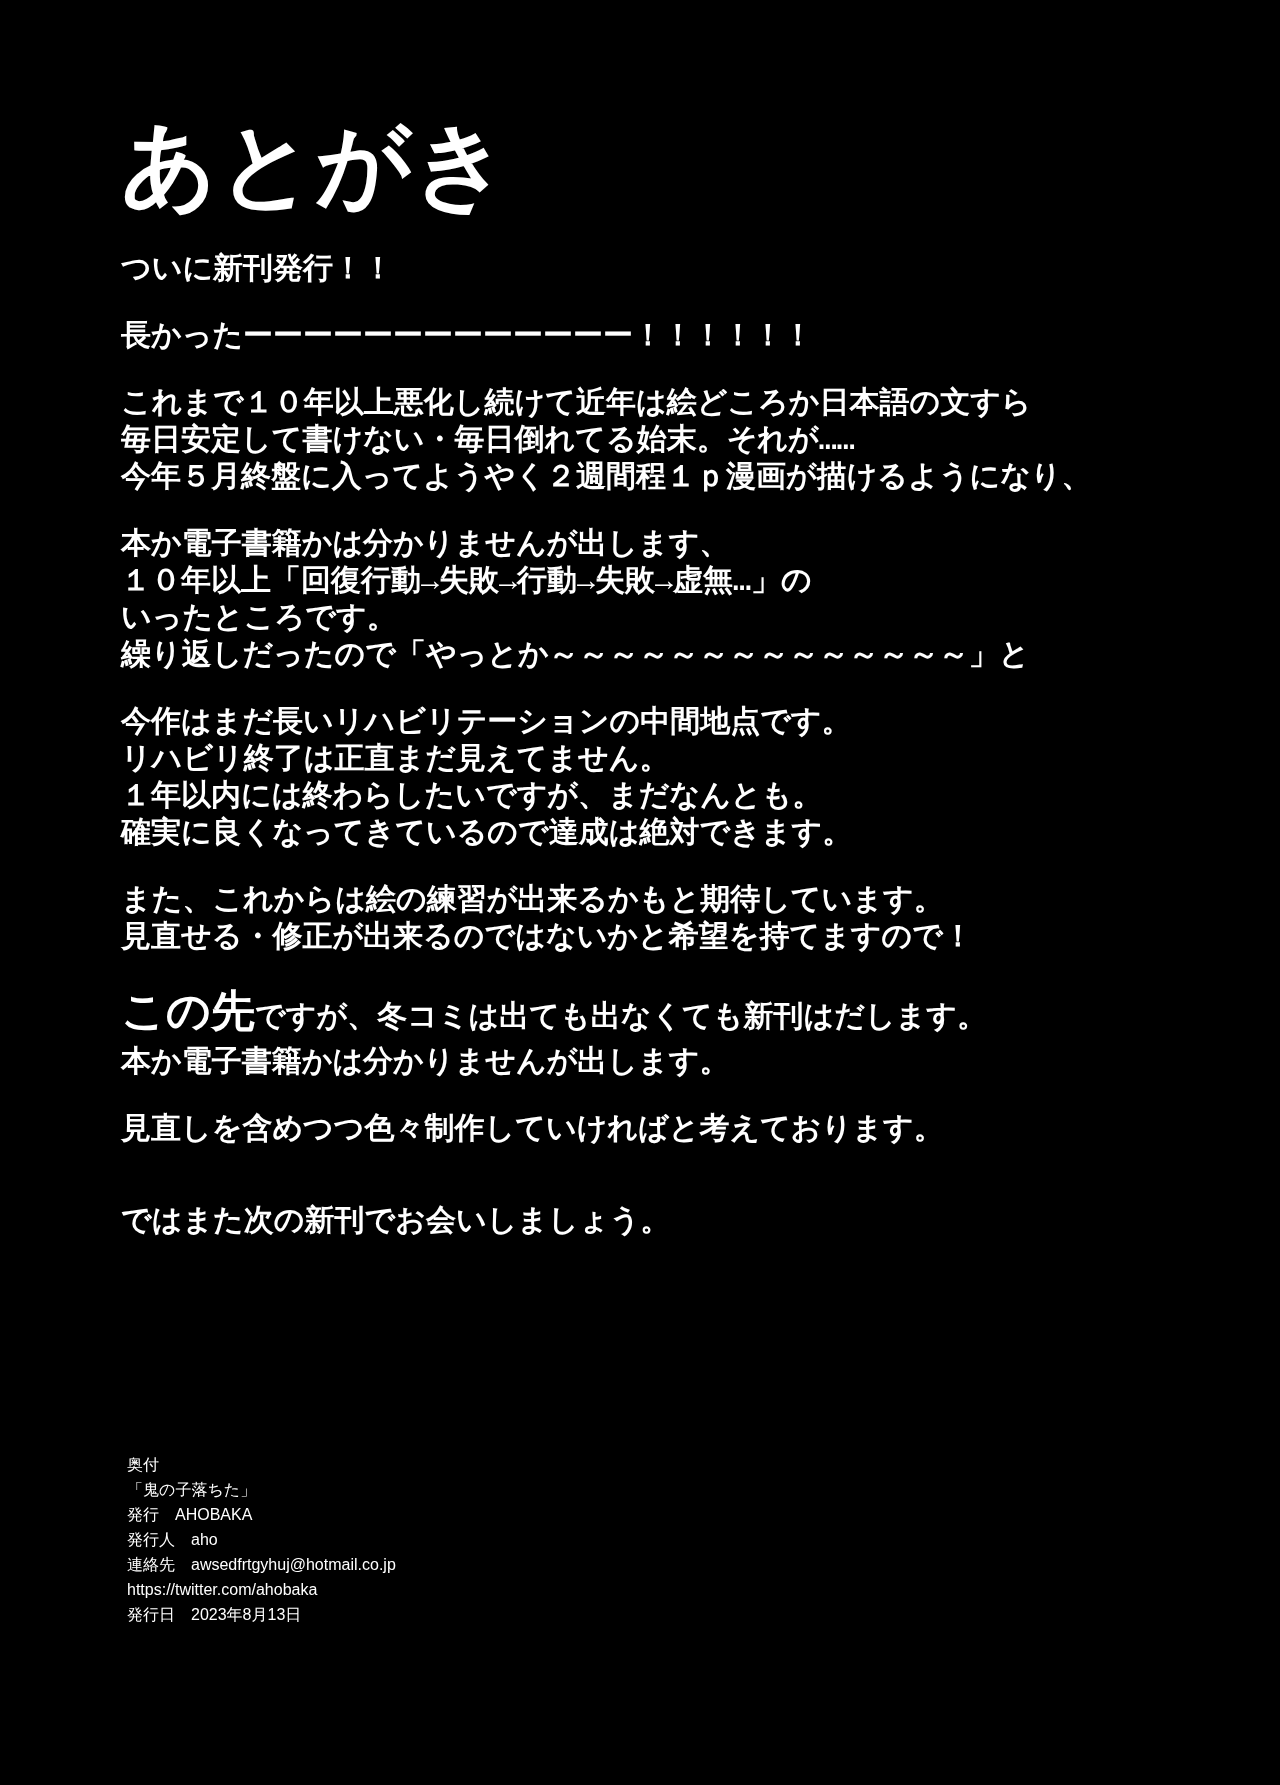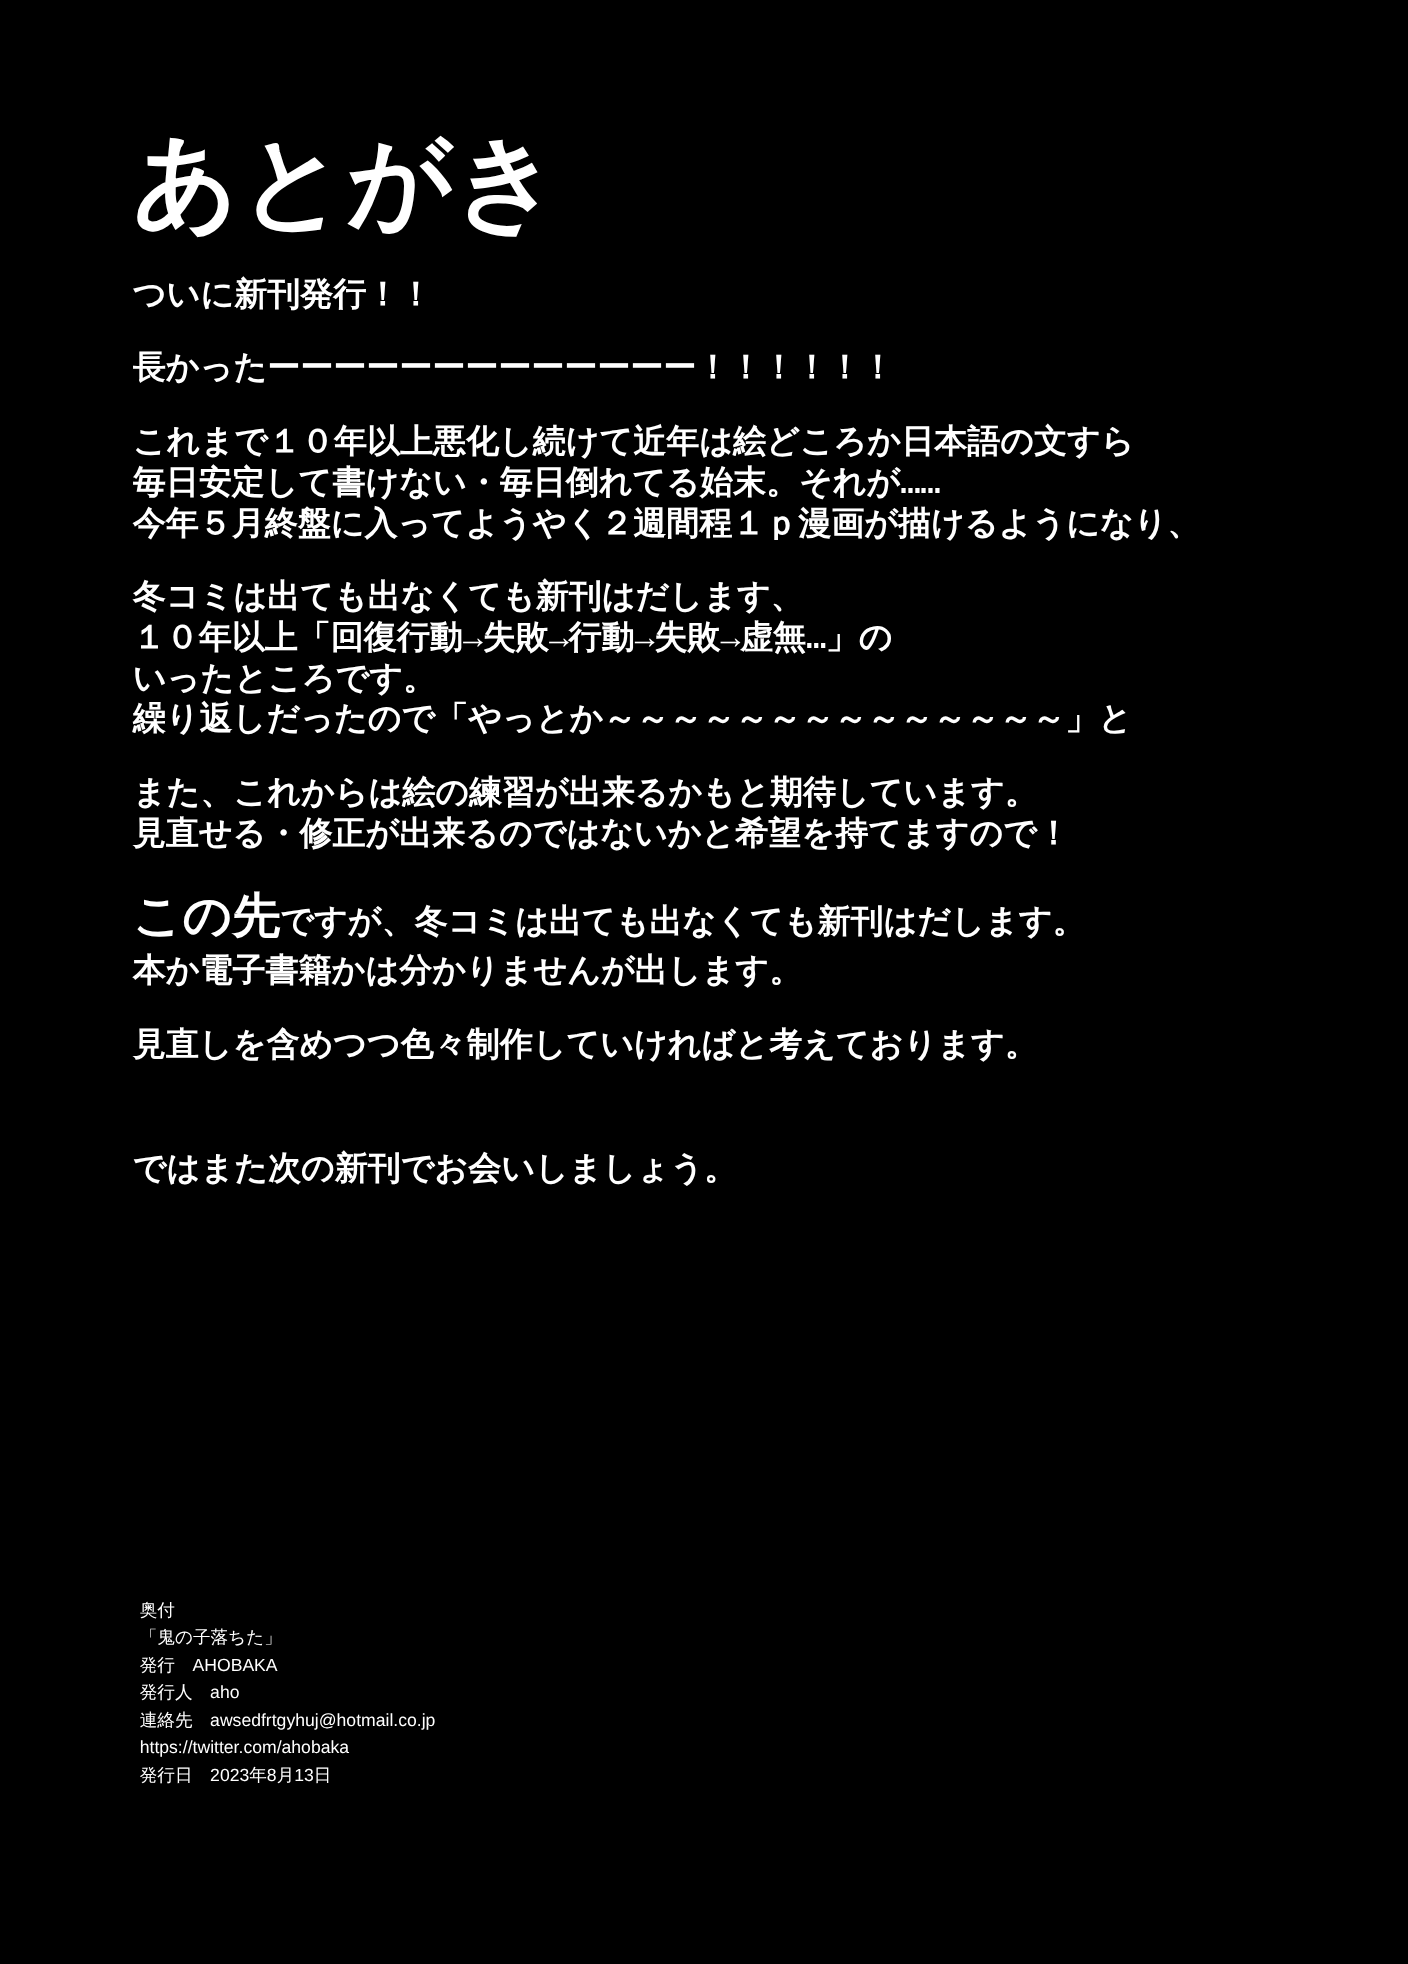--- a/index.html
+++ b/index.html
@@ -40,21 +40,21 @@
     white-space: nowrap;
   }
   .emphasis-first {
     line-height: 54px;
   }
   .lead-big {
     font-size: 44px;
     font-weight: 800;
   }
   .para-farewell {
-    margin-top: 76px;
+    margin-top: 55px;
   }
   .colophon {
     position: absolute;
     left: 127px;
     top: 1452px;
     font-weight: 400;
   }
   .c-line {
     font-size: 16px;
     line-height: 25px;
@@ -75,24 +75,30 @@
         </div>
         <div class="para">
           <div class="line">長かったーーーーーーーーーーーーー！！！！！！</div>
         </div>
         <div class="para">
           <div class="line">これまで１０年以上悪化し続けて近年は絵どころか日本語の文すら</div>
           <div class="line">毎日安定して書けない・毎日倒れてる始末。それが……</div>
           <div class="line">今年５月終盤に入ってようやく２週間程１ｐ漫画が描けるようになり、</div>
         </div>
         <div class="para">
-          <div class="line">冬コミは出ても出なくても新刊はだします、</div>
+          <div class="line">本か電子書籍かは分かりませんが出します、</div>
           <div class="line">１０年以上「回復行動→失敗→行動→失敗→虚無…」の</div>
           <div class="line">いったところです。</div>
           <div class="line">繰り返しだったので「やっとか～～～～～～～～～～～～～～」と</div>
+        </div>
+        <div class="para">
+          <div class="line">今作はまだ長いリハビリテーションの中間地点です。</div>
+          <div class="line">リハビリ終了は正直まだ見えてません。</div>
+          <div class="line">１年以内には終わらしたいですが、まだなんとも。</div>
+          <div class="line">確実に良くなってきているので達成は絶対できます。</div>
         </div>
         <div class="para">
           <div class="line">また、これからは絵の練習が出来るかもと期待しています。</div>
           <div class="line">見直せる・修正が出来るのではないかと希望を持てますので！</div>
         </div>
       </div>
 
     <div class="para">
       <div class="line emphasis-first"><span class="lead-big">この先</span><span>ですが、冬コミは出ても出なくても新刊はだします。</span></div>
       <div class="line">本か電子書籍かは分かりませんが出します。</div>

